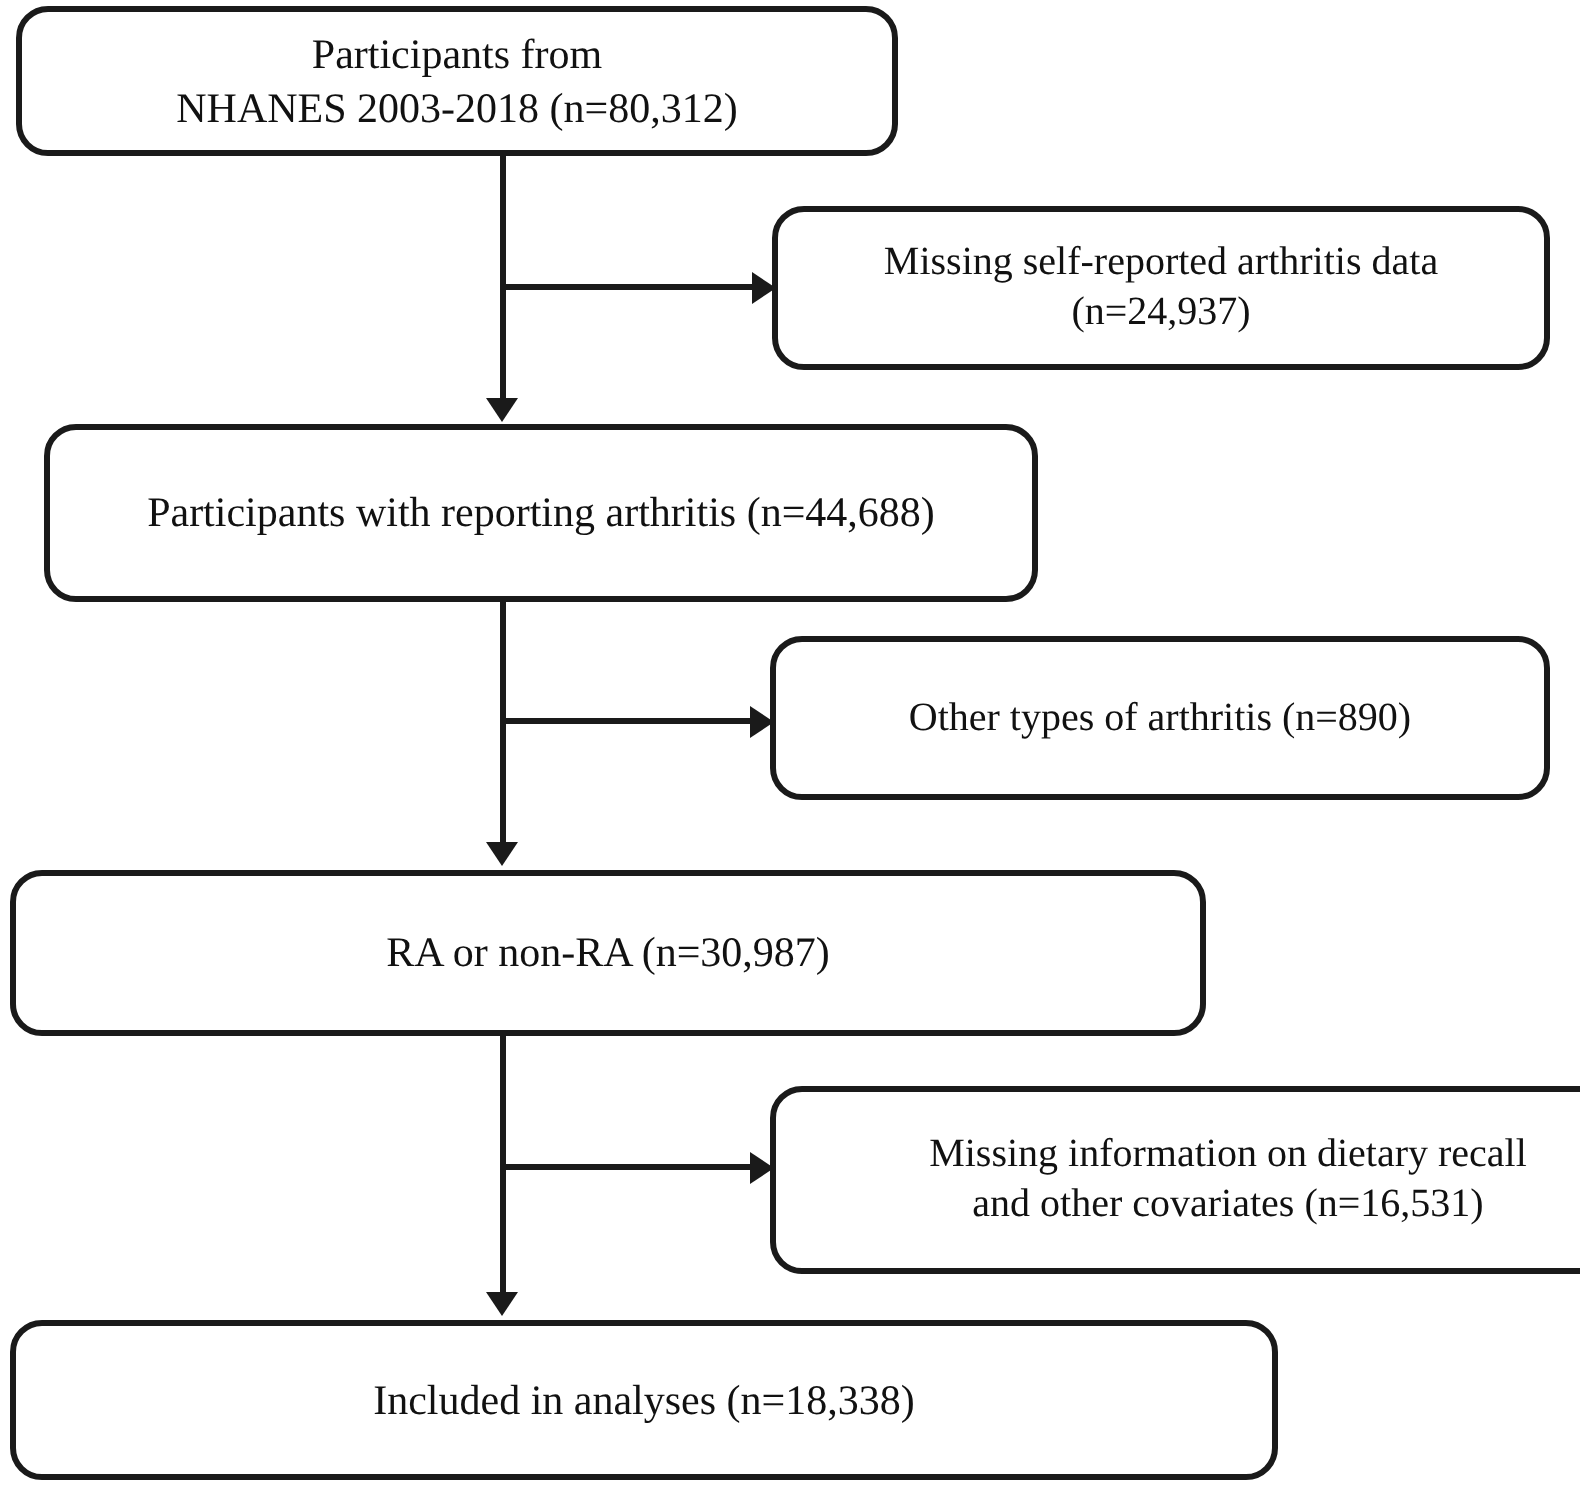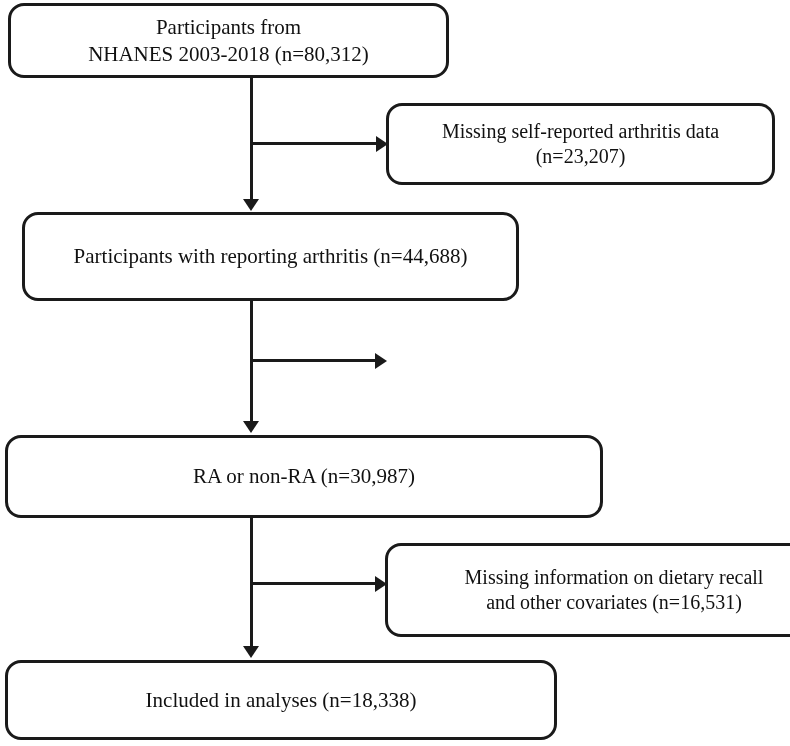--- a/index.html
+++ b/index.html
@@ -82,46 +82,49 @@
   </div>
 
   <div class="vline" style="left:250px; top:78px; height:125px;"></div>
   <div class="arrow-down" style="left:243px; top:199px;"></div>
 
   <div class="hline" style="left:250px; top:142px; width:131px;"></div>
   <div class="arrow-right" style="left:376px; top:136px;"></div>
 
   <div class="node side-node" style="left:386px; top:103px; width:389px; height:82px;">
     <span class="node-text">Missing self-reported arthritis data
-(n=23,207)</span>
+(n=24,937)</span>
   </div>
 
   <div class="node main-node" style="left:22px; top:212px; width:497px; height:89px;">
     <span class="node-text">Participants with reporting arthritis (n=44,688)</span>
   </div>
 
   <div class="vline" style="left:250px; top:295px; height:128px;"></div>
   <div class="arrow-down" style="left:243px; top:421px;"></div>
 
   <div class="hline" style="left:250px; top:359px; width:130px;"></div>
   <div class="arrow-right" style="left:375px; top:353px;"></div>
 
+  <div class="node side-node" style="left:385px; top:318px; width:390px; height:82px;">
+    <span class="node-text">Other types of arthritis (n=890)</span>
+  </div>
 
   <div class="node main-node" style="left:5px; top:435px; width:598px; height:83px;">
     <span class="node-text">RA or non-RA (n=30,987)</span>
   </div>
 
   <div class="vline" style="left:250px; top:518px; height:130px;"></div>
   <div class="arrow-down" style="left:243px; top:646px;"></div>
 
   <div class="hline" style="left:250px; top:582px; width:130px;"></div>
   <div class="arrow-right" style="left:375px; top:576px;"></div>
 
   <div class="node side-node" style="left:385px; top:543px; width:458px; height:94px;">
     <span class="node-text">Missing information on dietary recall
 and other covariates (n=16,531)</span>
   </div>
 
-  <div class="node main-node" style="left:5px; top:660px; width:552px; height:80px;">
+  <div class="node main-node" style="left:5px; top:660px; width:634px; height:80px;">
     <span class="node-text">Included in analyses (n=18,338)</span>
   </div>
 
 </div>
 
 </body></html>

